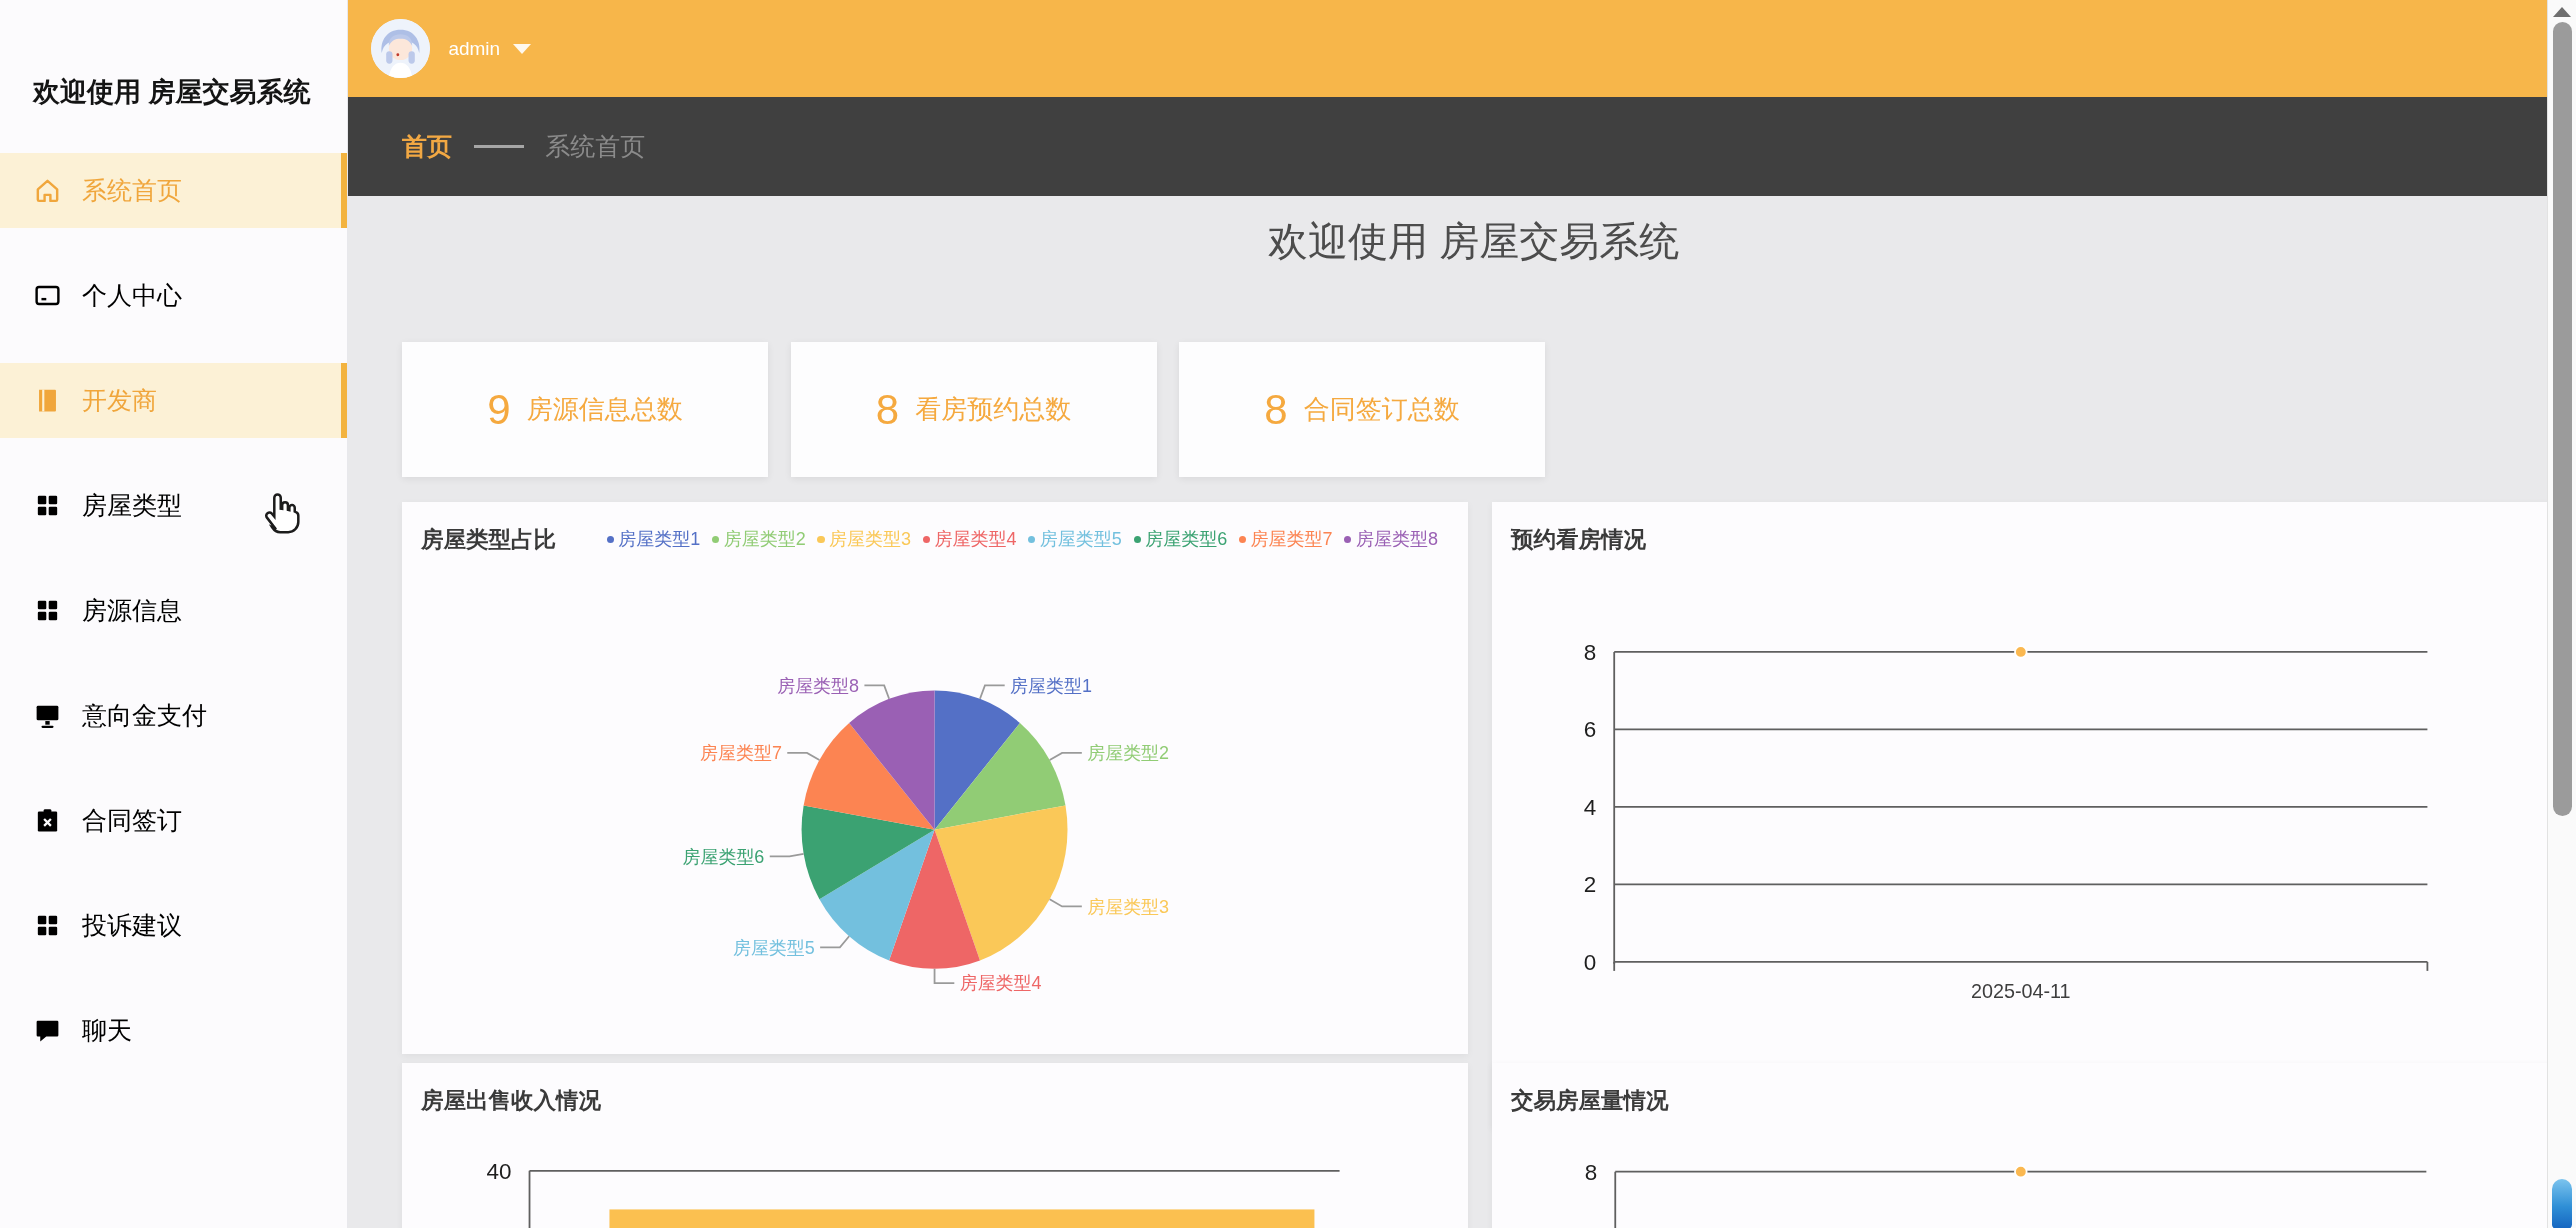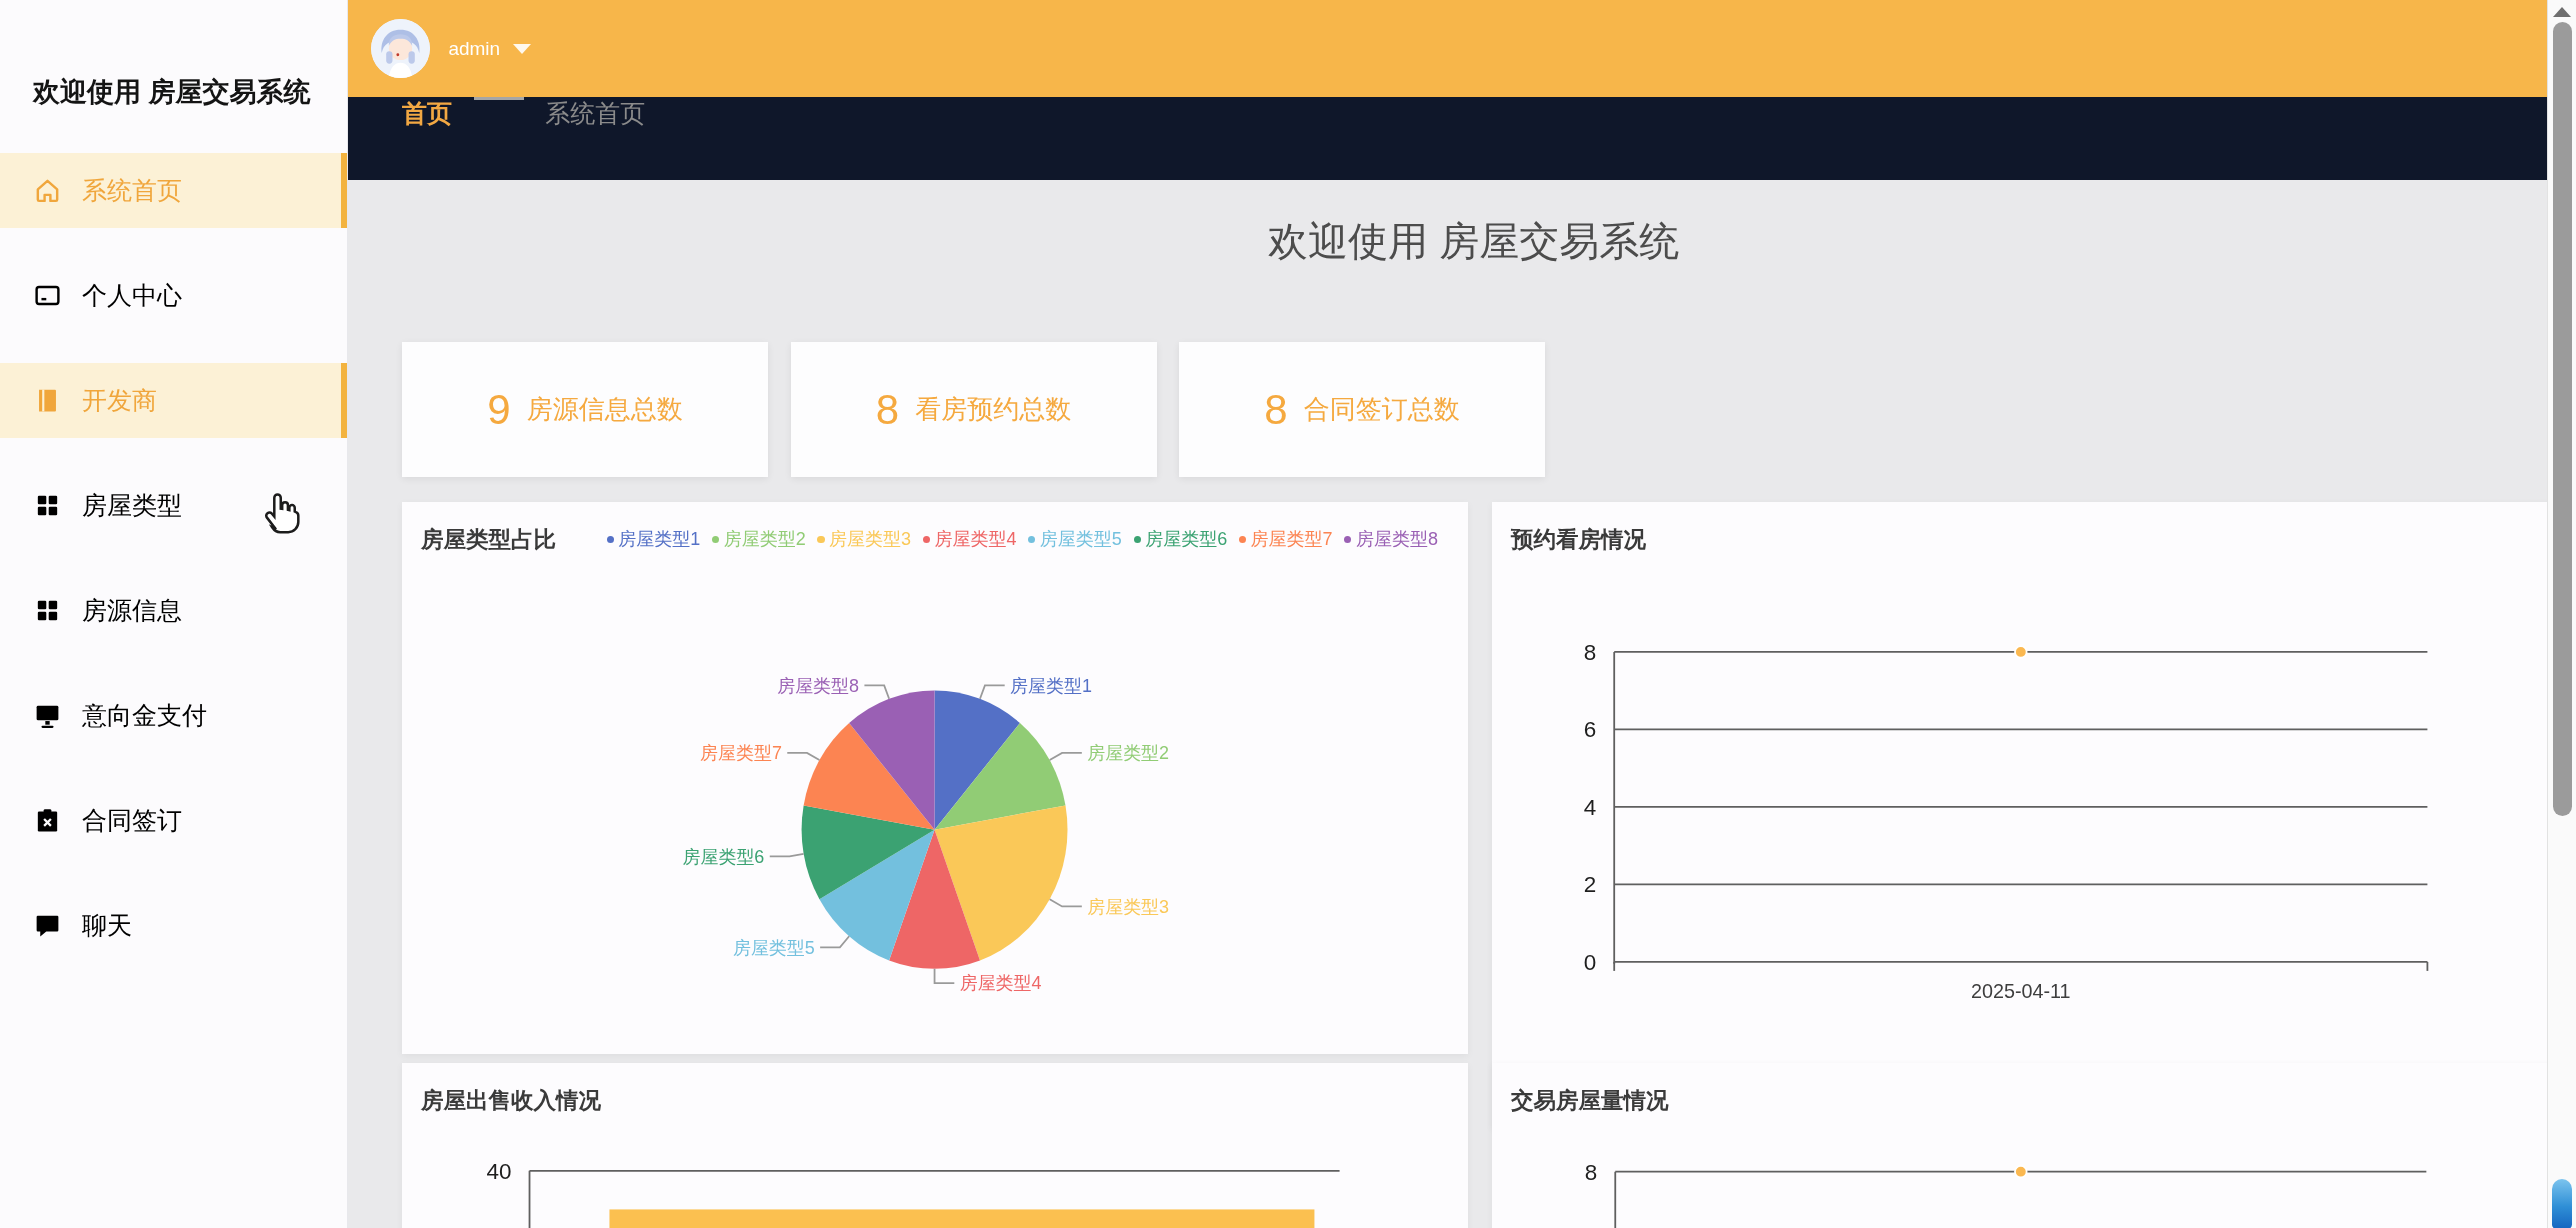--- a/index.html
+++ b/index.html
@@ -22,22 +22,22 @@
   .header { position:absolute; left:348px; top:0; right:29px; height:97px;
             background:#f7b64a; display:flex; align-items:center; padding-left:23.4px; z-index:2; }
   .avatar { width:59px; height:59px; border-radius:50%; background:#eef3fb; overflow:hidden;
             flex:0 0 59px; cursor:pointer; }
   .avatar svg { width:100%; height:100%; display:block; }
   .uname { color:#fff; font-size:19px; margin-left:18px; cursor:pointer; }
   .caret { width:0; height:0; border-left:9px solid transparent; border-right:9px solid transparent;
            border-top:10.8px solid #fff; margin-left:12.6px; cursor:pointer; opacity:.9; }
 
   
-  .crumbbar { position:absolute; left:348px; top:97px; right:29px; height:83px;
-              background:#0f172a; display:flex; align-items:flex-start; padding-left:54px; z-index:2; }
+  .crumbbar { position:absolute; left:348px; top:97px; right:29px; height:99px;
+              background:#404040; display:flex; align-items:center; padding-left:54px; z-index:2; }
   .crumb-home { color:#f2a843; font-size:25px; font-weight:700; cursor:pointer; }
   .crumb-sep { width:50px; height:2.7px; background:#a6a6a6; margin:0 21.6px; }
   .crumb-cur { color:#8b8b8b; font-size:25px; }
 
   
   .content { position:absolute; left:348px; top:180px; right:29px; bottom:0;
              background:#e9e9eb; overflow:hidden; z-index:1; }
   .page-title { position:absolute; top:34px; left:54px; right:1.8px; text-align:center;
                 font-size:40px; font-weight:500; color:#4c4c4c; }
   .stats { position:absolute; top:162px; left:54px; display:flex; gap:22.5px; }
@@ -140,20 +140,31 @@
       </div>
       <div class="mi">
         <span class="mic">
           <svg viewBox="0 0 24 24" fill="currentColor">
             <path d="M5 4.5h14a1 1 0 0 1 1 1V20a1 1 0 0 1-1 1H5a1 1 0 0 1-1-1V5.5a1 1 0 0 1 1-1z"></path>
             <rect x="8.8" y="2.6" width="6.4" height="3.4" rx="1.2"></rect>
             <path d="M9.2 10.8l5.6 5.6M14.8 10.8l-5.6 5.6" stroke="#fcfbfd" stroke-width="1.9"></path>
           </svg>
         </span>
         <span class="mil">合同签订</span>
+      </div>
+      <div class="mi">
+        <span class="mic">
+          <svg viewBox="0 0 24 24" fill="currentColor">
+            <rect x="4" y="4" width="7" height="7" rx="1"></rect>
+            <rect x="13" y="4" width="7" height="7" rx="1"></rect>
+            <rect x="4" y="13" width="7" height="7" rx="1"></rect>
+            <rect x="13" y="13" width="7" height="7" rx="1"></rect>
+          </svg>
+        </span>
+        <span class="mil">投诉建议</span>
       </div>
       <div class="mi">
         <span class="mic">
           <svg viewBox="0 0 24 24" fill="currentColor">
             <path d="M4 4h16a1 1 0 0 1 1 1v11a1 1 0 0 1-1 1h-9l-5 4v-4H4a1 1 0 0 1-1-1V5a1 1 0 0 1 1-1z"></path>
           </svg>
         </span>
         <span class="mil">聊天</span>
       </div>
     </nav>

